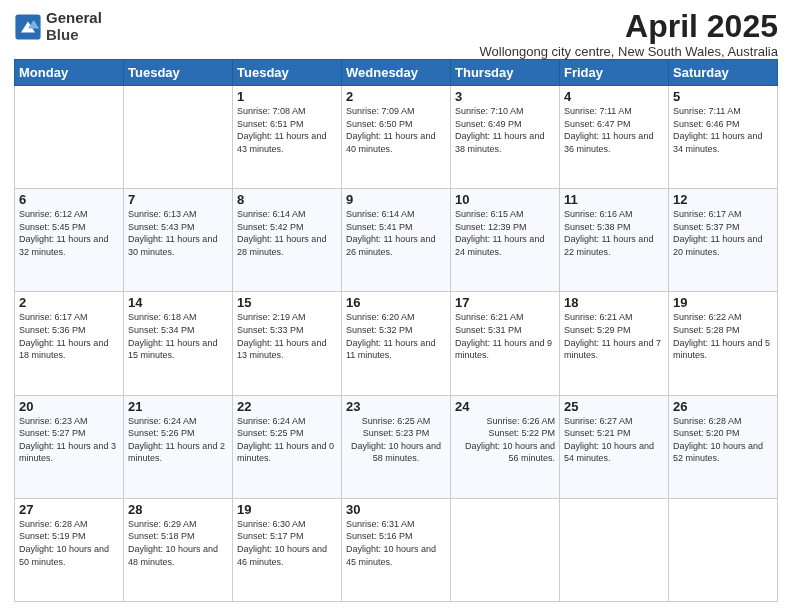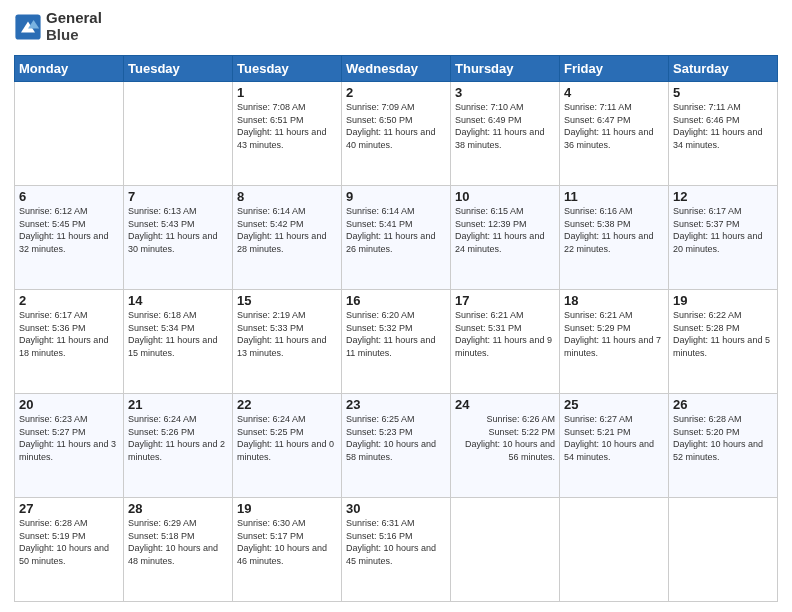--- a/index.html
+++ b/index.html
@@ -14,21 +14,21 @@
       width: 792px;
       height: 612px;
       padding: 10px 14px;
       display: flex;
       flex-direction: column;
     }
     .header {
       display: flex;
       justify-content: space-between;
       align-items: flex-start;
-      margin-bottom: 12px;
+      margin-bottom: 0;
     }
     .logo {
       display: flex;
       align-items: center;
       gap: 4px;
     }
     .logo-text {
       display: flex;
       flex-direction: column;
       line-height: 1.1;
@@ -120,20 +120,24 @@
       <svg class="logo-icon" viewBox="0 0 40 40">
         <rect x="2" y="2" width="36" height="36" rx="4" fill="#2a6db5"></rect>
         <polygon points="10,28 20,12 30,28" fill="white"></polygon>
         <polygon points="20,22 28,10 36,22" fill="#7ab3e0"></polygon>
       </svg>
       <div class="logo-text">
         <span class="logo-general">General</span>
         <span class="logo-blue">Blue</span>
       </div>
     </div>
+    <div class="title-block">
+      <div class="month-title">April 2025</div>
+      <div class="subtitle">Wollongong city centre, New South Wales, Australia</div>
+    </div>
   </div>
 
   <table class="calendar">
     <thead>
       <tr>
       <th>Monday</th>
           <th>Tuesday</th>
           <th>Tuesday</th>
           <th>Wednesday</th>
           <th>Thursday</th>
@@ -278,21 +282,21 @@
 Daylight: 11 hours and 2 minutes.</div>
           </td>
           <td>
             <span class="cell-day">22</span>
             <div class="cell-info" style="white-space: pre-line;">Sunrise: 6:24 AM
 Sunset: 5:25 PM
 Daylight: 11 hours and 0 minutes.</div>
           </td>
           <td>
             <span class="cell-day">23</span>
-            <div class="cell-info" style="white-space: pre-line;">Sunrise: 6:25 AM
+            <div class="cell-info" style="white-space: pre-line; text-align: center;">Sunrise: 6:25 AM
 Sunset: 5:23 PM
 Daylight: 10 hours and 58 minutes.</div>
           </td>
           <td>
             <span class="cell-day">24</span>
             <div class="cell-info" style="white-space: pre-line; text-align: right;">Sunrise: 6:26 AM
 Sunset: 5:22 PM
 Daylight: 10 hours and 56 minutes.</div>
           </td>
           <td>

